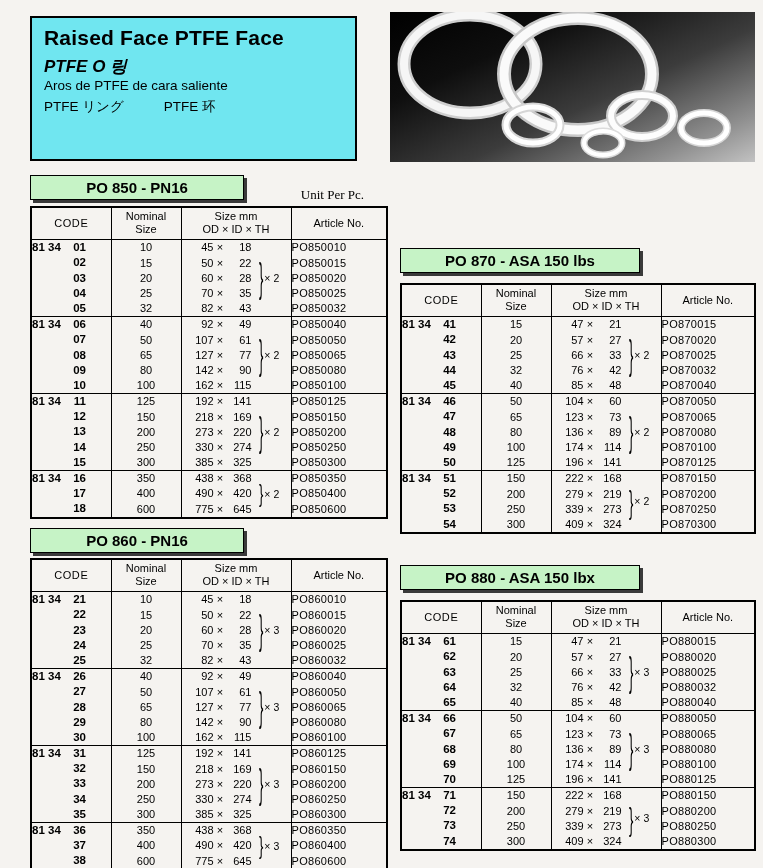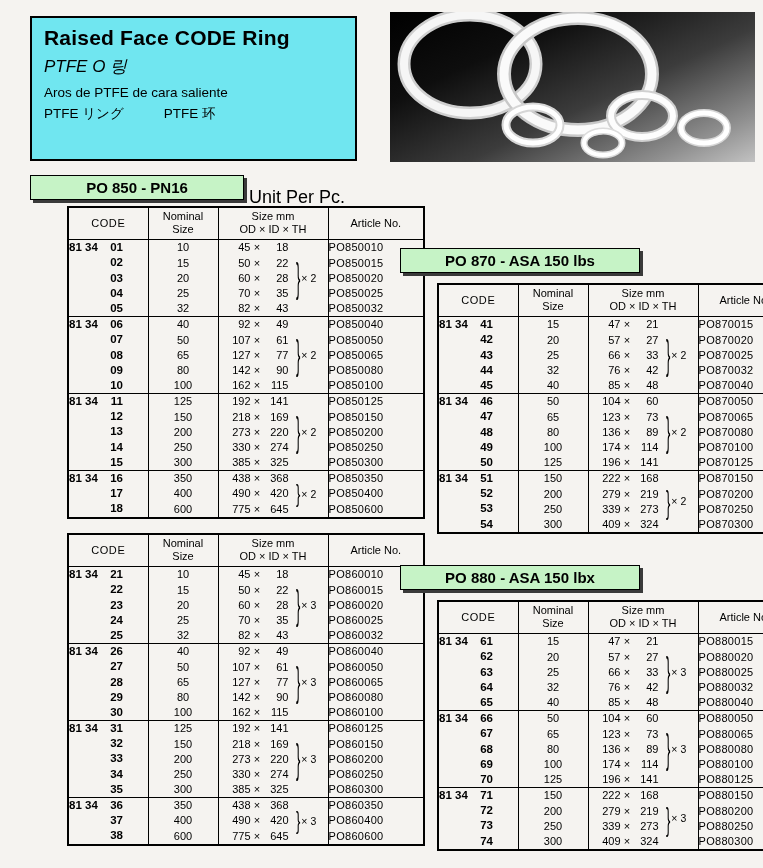--- a/index.html
+++ b/index.html
@@ -3,21 +3,21 @@
 <meta charset="utf-8">
 <style>
   html,body{margin:0;padding:0;background:#e8e6e3;}
   .page{position:relative;width:763px;height:868px;background:var(--page,#f5f3f0);
         font-family:"Liberation Sans",sans-serif;color:#000;overflow:hidden;}
 
   
   .header-box{position:absolute;left:30px;top:16px;width:327px;height:145px;box-sizing:border-box;
               background:var(--cyan,#70e6f0);border:2px solid #000;padding:8px 12px 6px;}
   .h-title{font-size:21px;font-weight:bold;letter-spacing:.2px;margin-bottom:5px;}
-  .h-ko{font-size:17px;font-weight:normal;font-style:italic;margin-bottom:7px;}
+  .h-ko{font-size:17px;font-weight:bold;font-style:italic;}
   .h-es{font-size:13.5px;margin-bottom:5px;}
   .h-jazh{font-size:13.5px;margin-bottom:5px;}
   .h-jazh .zh{margin-left:40px;}
   .h-ru{font-size:13.5px;}
   .ru-u{text-decoration:underline;text-underline-offset:2px;}
 
   
   .photo{position:absolute;left:390px;top:12px;width:365px;height:150px;
          background:linear-gradient(155deg,#000 0%,#0e0e0e 28%,#3c3c3c 58%,#8f8f8f 85%,#c2c2c2 100%);}
   .photo svg{position:absolute;left:0;top:0;}
@@ -30,29 +30,29 @@
   #sec0{left:30px;top:175px;width:358px;}
   #sec1{left:30px;top:528px;width:358px;}
   #sec2{left:400px;top:248px;width:356px;}
   #sec3{left:400px;top:565px;width:356px;}
 
   .gtitle{width:214px;height:25px;line-height:23px;text-align:center;font-size:15px;font-weight:bold;
           background:var(--green,#c6f3c6);border:1px solid #000;box-sizing:border-box;
           box-shadow:3px 3px 0 #3a3a3a;}
   #sec2 .gtitle,#sec3 .gtitle{width:240px;}
 
-  .unit{position:absolute;top:12px;right:43px;font-size:18px;}
+  .unit{position:absolute;top:12px;right:24px;font-size:13px;font-family:Liberation Serif, serif;}
 
   .twrap{margin-top:6px;}
   #sec1 .twrap{margin-top:5px;}
   #sec2 .twrap,#sec3 .twrap{margin-top:10px;}
 
   
   table.spec{border-collapse:collapse;width:100%;table-layout:fixed;border:2px solid #000;
-             font-family:"Liberation Sans",sans-serif;font-size:11px;color:#000;margin-left:37px;}
+             font-family:"Liberation Sans",sans-serif;font-size:11px;color:#000;}
   .c-code{width:80px}.c-nom{width:70px}.c-dim{width:78px}.c-mul{width:32px}.c-art{width:auto}
   table.spec th{font-weight:normal;font-size:11px;line-height:1.2;padding:2px 0 3px;
                 border-bottom:1.5px solid #000;text-align:center;vertical-align:middle;}
   th.h-code{font-weight:bold;font-size:12px;letter-spacing:.6px;}
   th.h-nom,th.h-size,th.h-art{border-left:1px solid #000;}
   table.spec td{height:15.2px;padding:0;line-height:1;vertical-align:middle;}
   td.code{padding-left:6px;font-weight:bold;font-size:11.5px;white-space:nowrap;}
   td.code .pfx{display:inline-block;width:37px;}
   td.code .sfx{display:inline-block;width:17px;text-align:right;}
   td.nom{text-align:center;border-left:1px solid #000;}
@@ -65,21 +65,21 @@
   td.mul .mt{font-size:10.5px;vertical-align:middle;margin-left:1px;}
   td.art{border-left:1px solid #000;padding-left:9px;letter-spacing:.3px;}
   tr.gstart td{border-top:1px solid #000;}
 </style>
 </head>
 <body>
 
 <div class="page">
 
   <div class="header-box">
-    <div class="h-title">Raised Face CODE Ring</div>
+    <div class="h-title">Raised Face PTFE Face</div>
     <div class="h-ko">PTFE O 링</div>
     <div class="h-es">Aros de PTFE de cara saliente</div>
     <div class="h-jazh">
       <span>PTFE リング</span><span class="zh">PTFE 环</span>
     </div>
   </div>
 
   <div class="photo">
     <svg width="365" height="150" viewBox="0 0 365 150">
 
@@ -236,20 +236,21 @@
               <td class="nom">600</td>
               <td class="dim"><span class="od">775</span><span class="x">×</span><span class="idv">645</span></td>
               <td class="art">PO850600</td>
             </tr>
           </tbody>
         </table>
       </div>
   </section>
 
   <section class="tblock" id="sec1">
+    <div class="gtitle">PO 860 - PN16</div>
     <div class="twrap">
         <table class="spec">
           <colgroup>
             <col class="c-code">
             <col class="c-nom">
             <col class="c-dim">
             <col class="c-mul">
             <col class="c-art">
           </colgroup>
           <thead>

